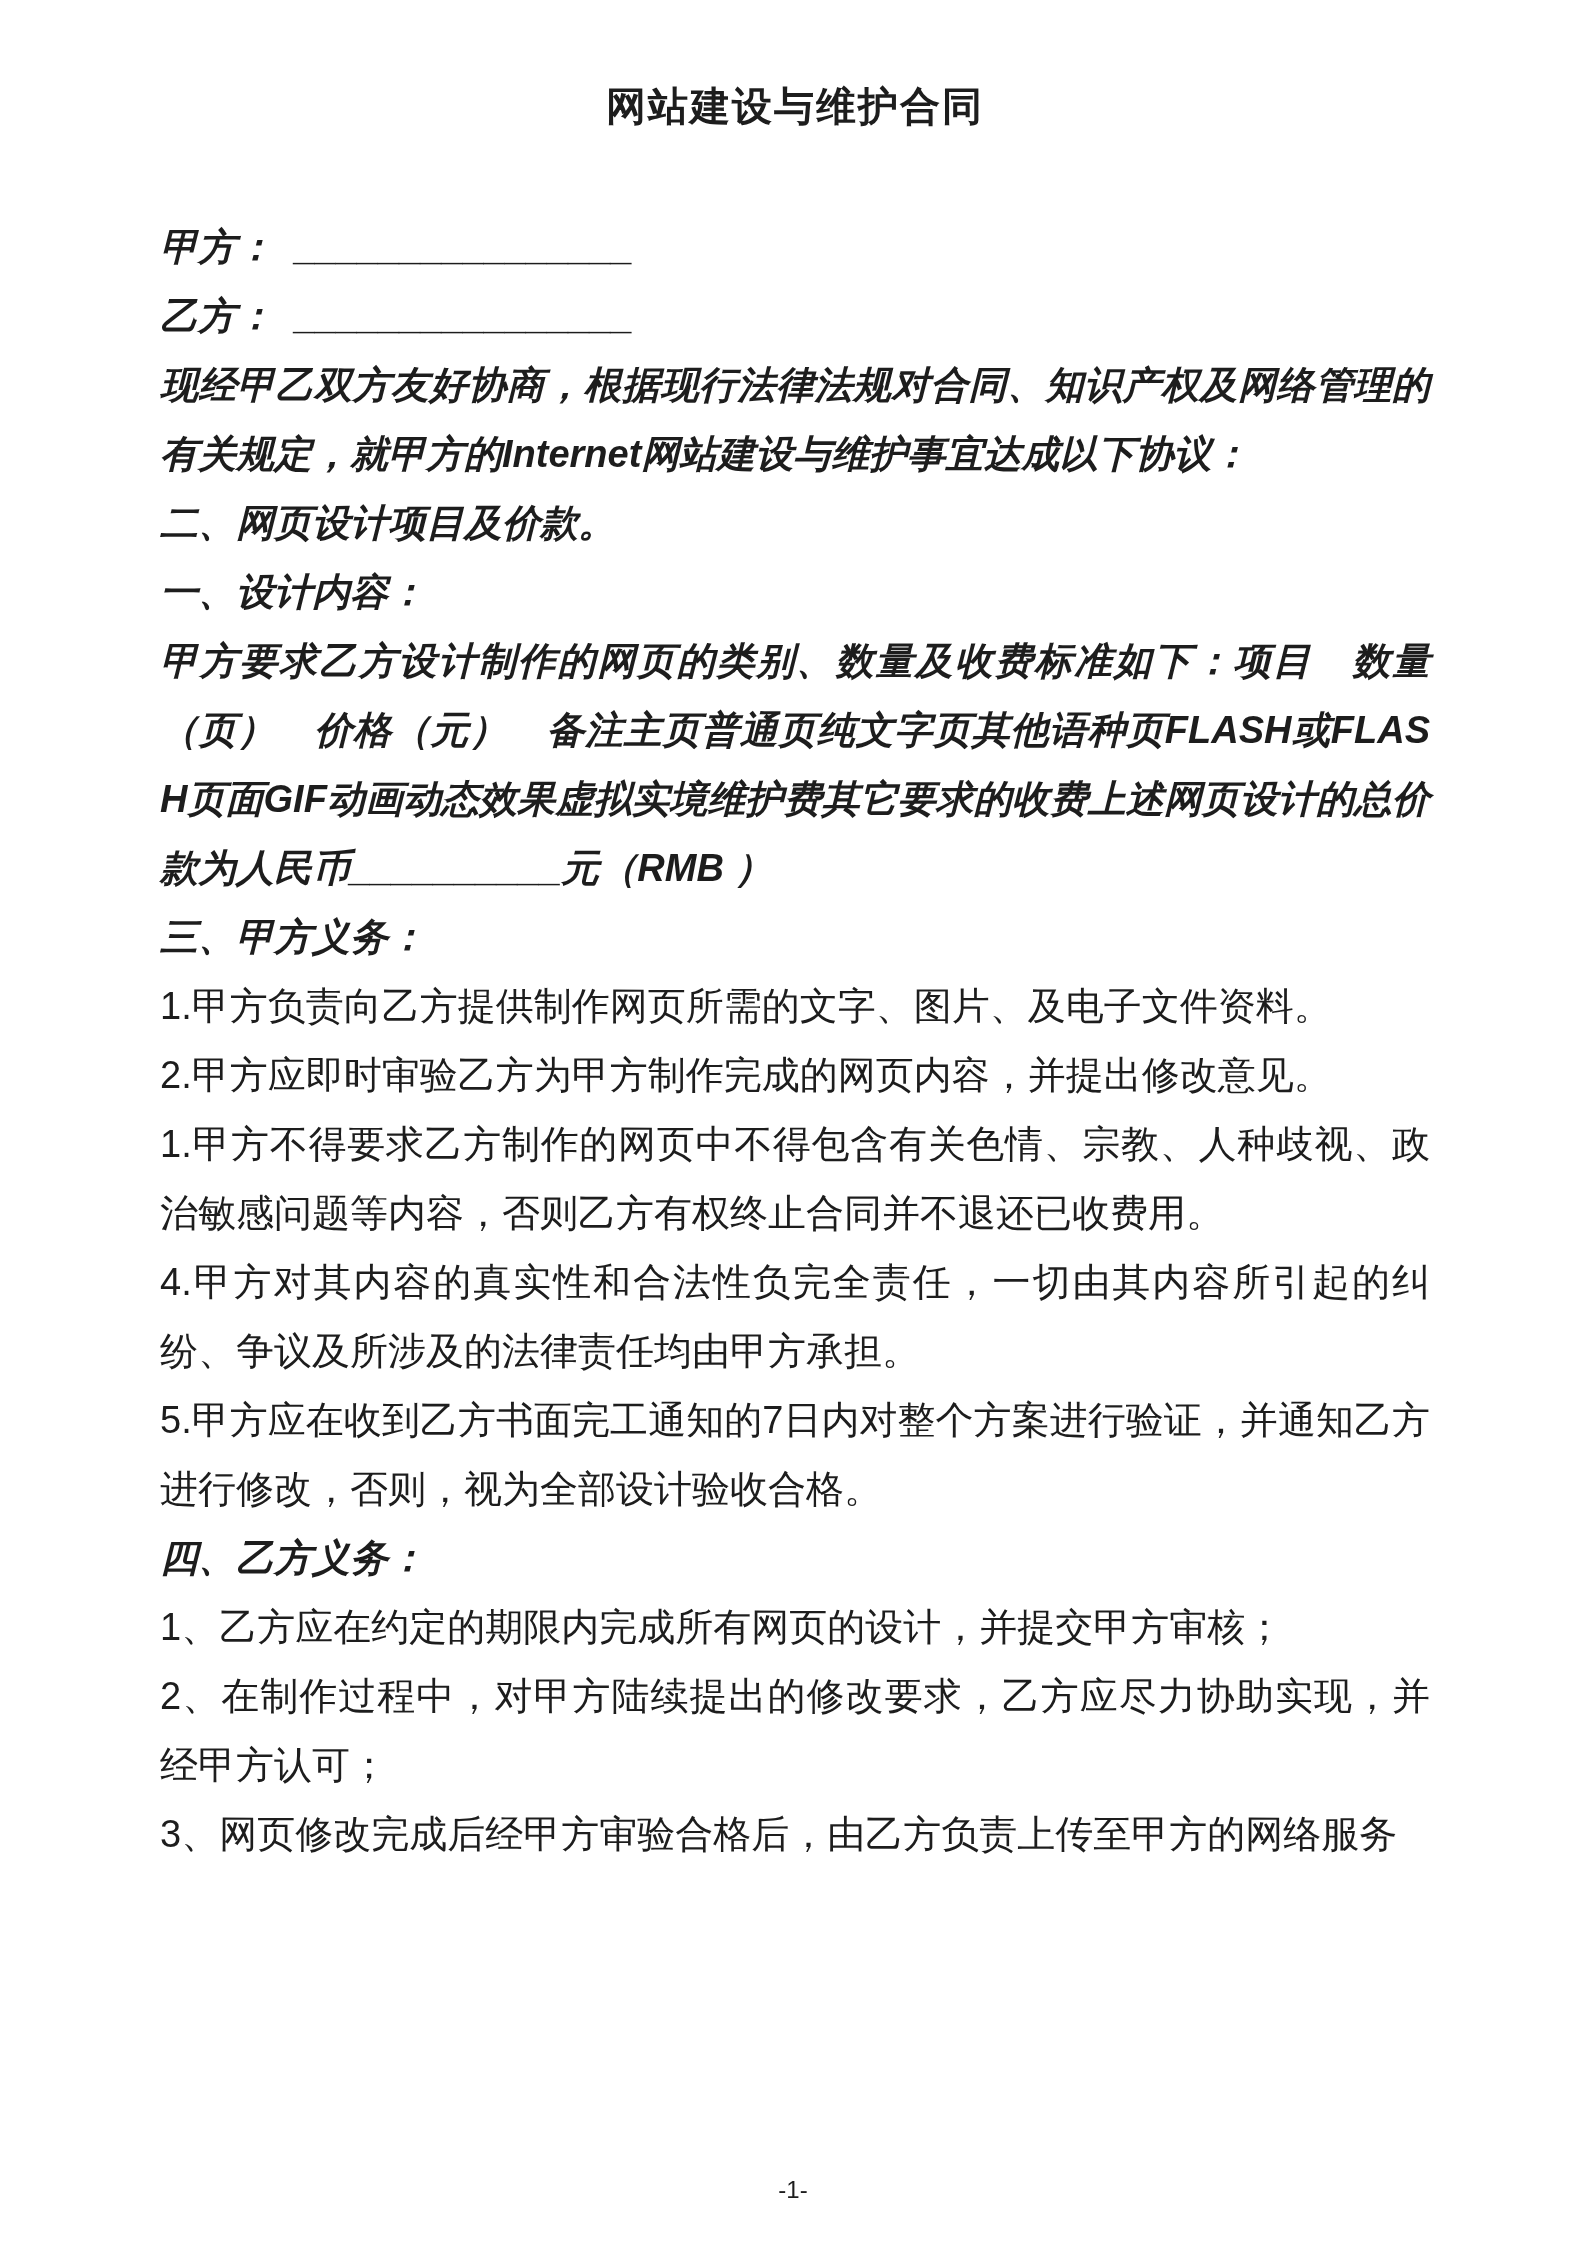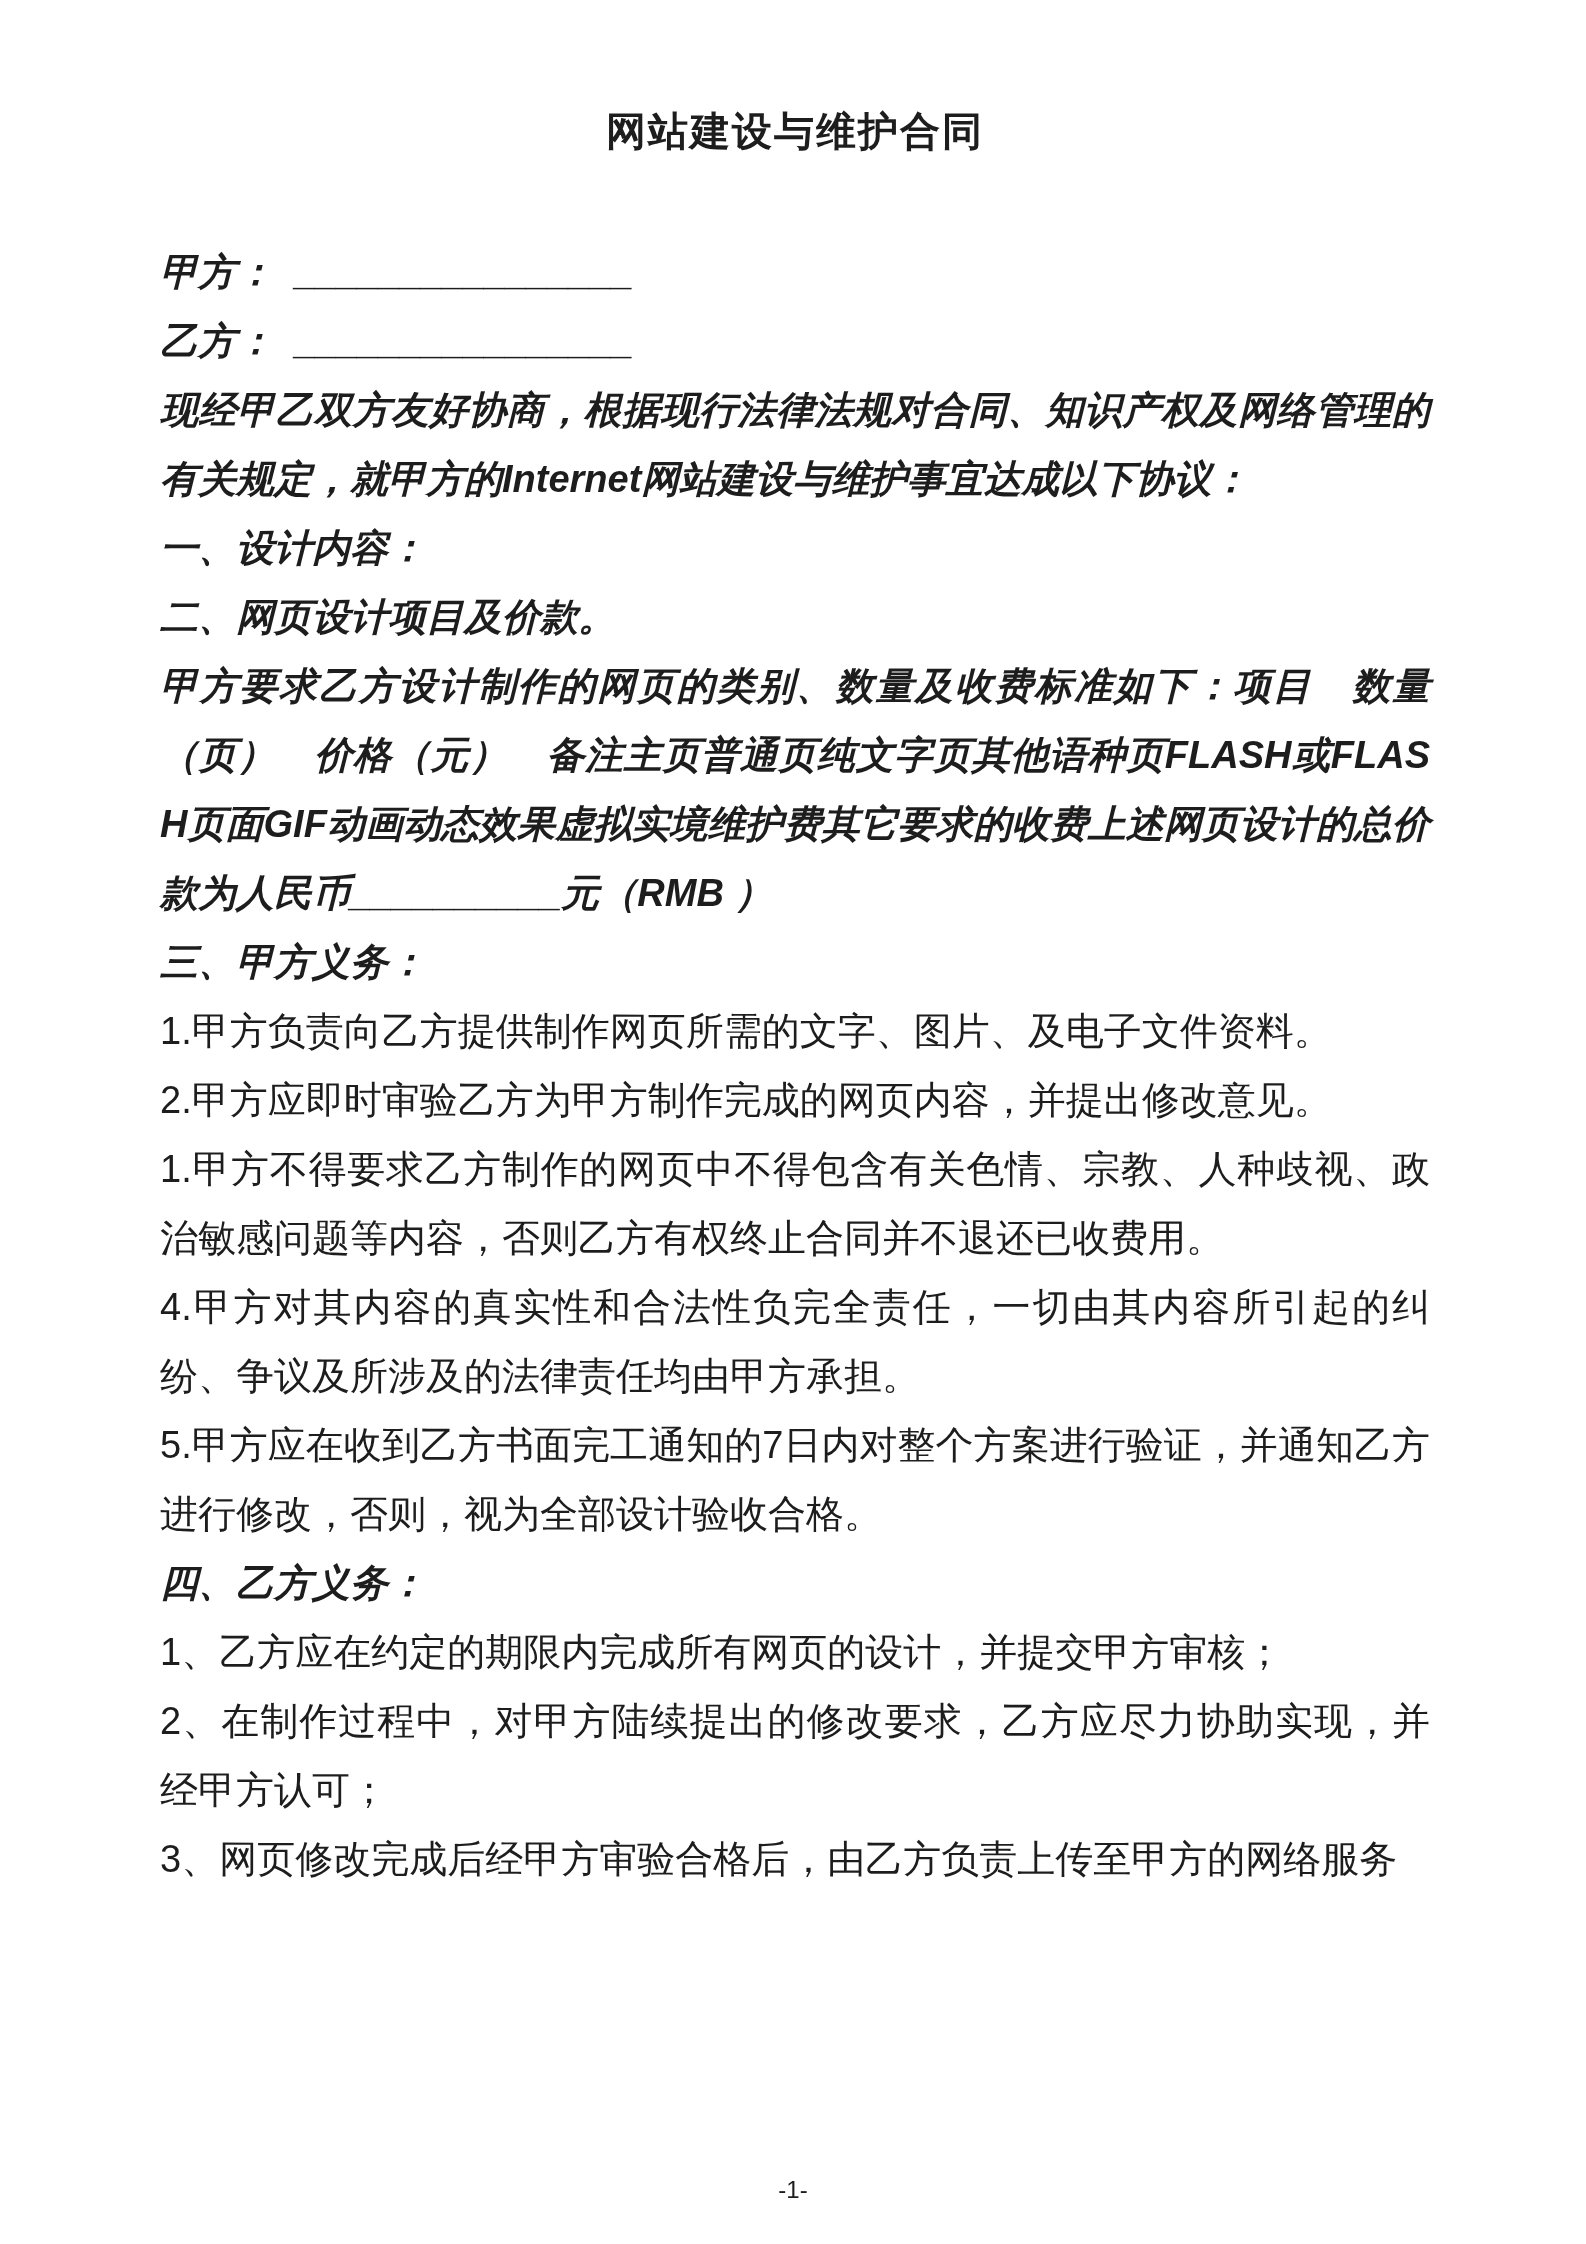--- a/index.html
+++ b/index.html
@@ -12,21 +12,21 @@
     background: #ffffff;
     color: #1d1d1d;
     font-family: "Liberation Sans", "DejaVu Sans", sans-serif;
     position: relative;
     overflow: hidden;
   }
   .page {
     box-sizing: border-box;
     width: 1586px;
     height: 2244px;
-    padding: 106px 156px 0 160px;
+    padding: 81px 156px 0 160px;
     position: relative;
     background: #ffffff;
   }
   .doc-title {
     text-align: center;
     font-size: 40px;
     line-height: 50px;
     font-weight: 700;
     letter-spacing: 2px;
     margin: 0 0 82px 0;
@@ -63,23 +63,23 @@
 <div class="page">
 
   <h1 class="doc-title">网站建设与维护合同</h1>
 
   <p class="para bold field">甲方：  ________________</p>
 
   <p class="para bold field">乙方：  ________________</p>
 
   <p class="para bold">现经甲乙双方友好协商，根据现行法律法规对合同、知识产权及网络管理的有关规定，就甲方的Internet网站建设与维护事宜达成以下协议：</p>
 
+  <p class="para bold">二、网页设计项目及价款。</p>
+
   <p class="para bold">一、设计内容：</p>
-
-  <p class="para bold">二、网页设计项目及价款。</p>
 
   <p class="para bold">甲方要求乙方设计制作的网页的类别、数量及收费标准如下：项目　数量（页）　价格（元）　备注主页普通页纯文字页其他语种页FLASH或FLASH页面GIF动画动态效果虚拟实境维护费其它要求的收费上述网页设计的总价款为人民币__________元（RMB ）</p>
 
   <p class="para bold">三、甲方义务：</p>
 
   <p class="para">1.甲方负责向乙方提供制作网页所需的文字、图片、及电子文件资料。</p>
 
   <p class="para">2.甲方应即时审验乙方为甲方制作完成的网页内容，并提出修改意见。</p>
 
   <p class="para">1.甲方不得要求乙方制作的网页中不得包含有关色情、宗教、人种歧视、政治敏感问题等内容，否则乙方有权终止合同并不退还已收费用。</p>

